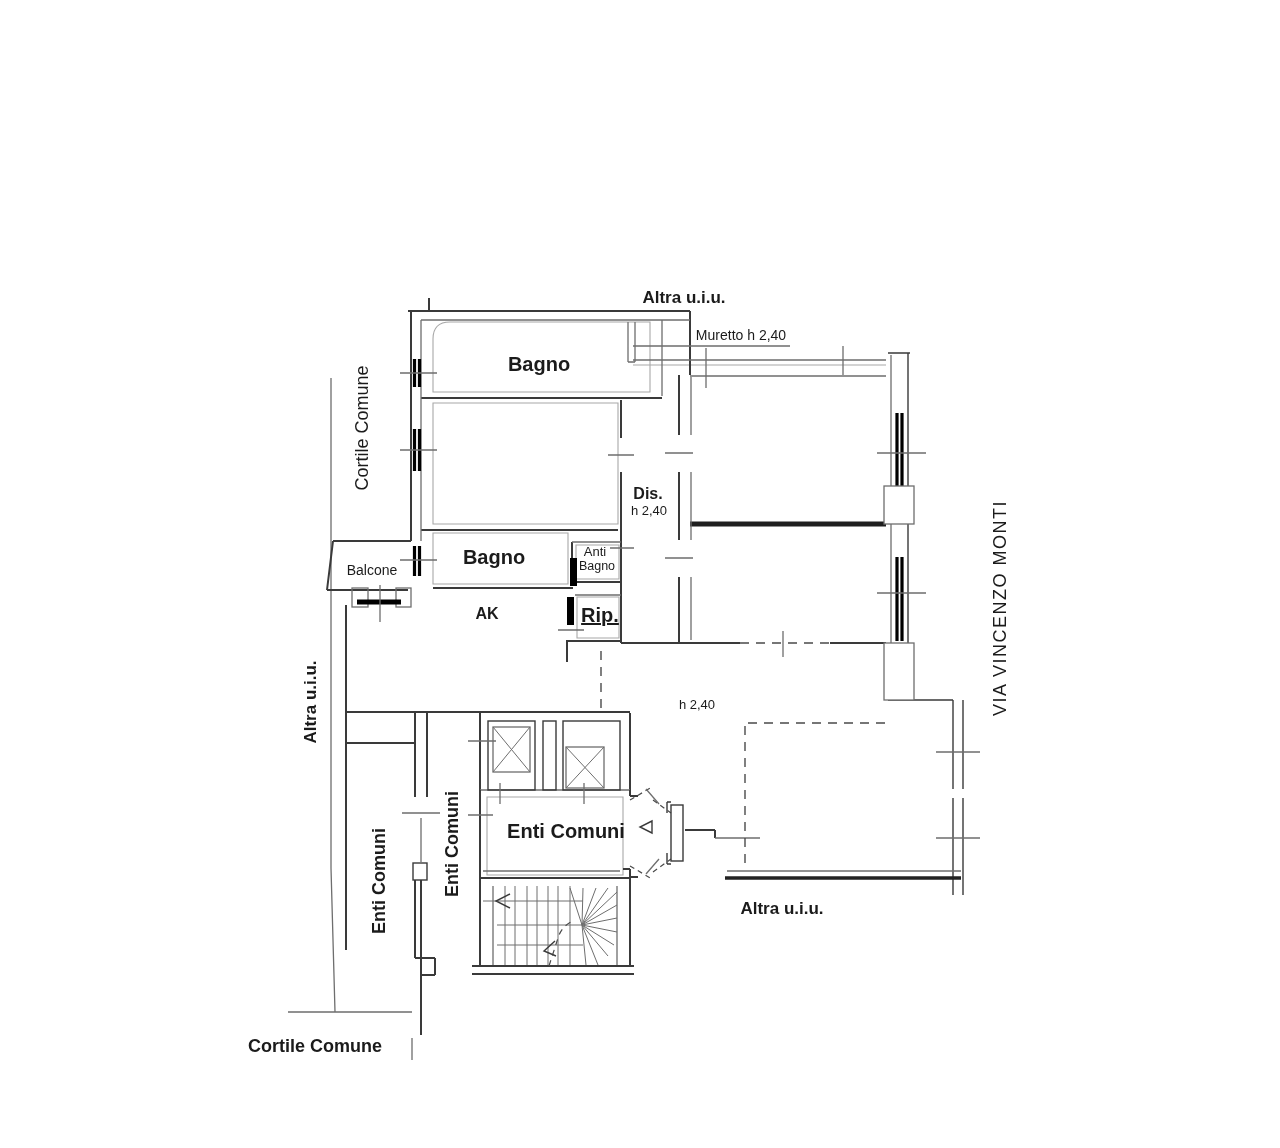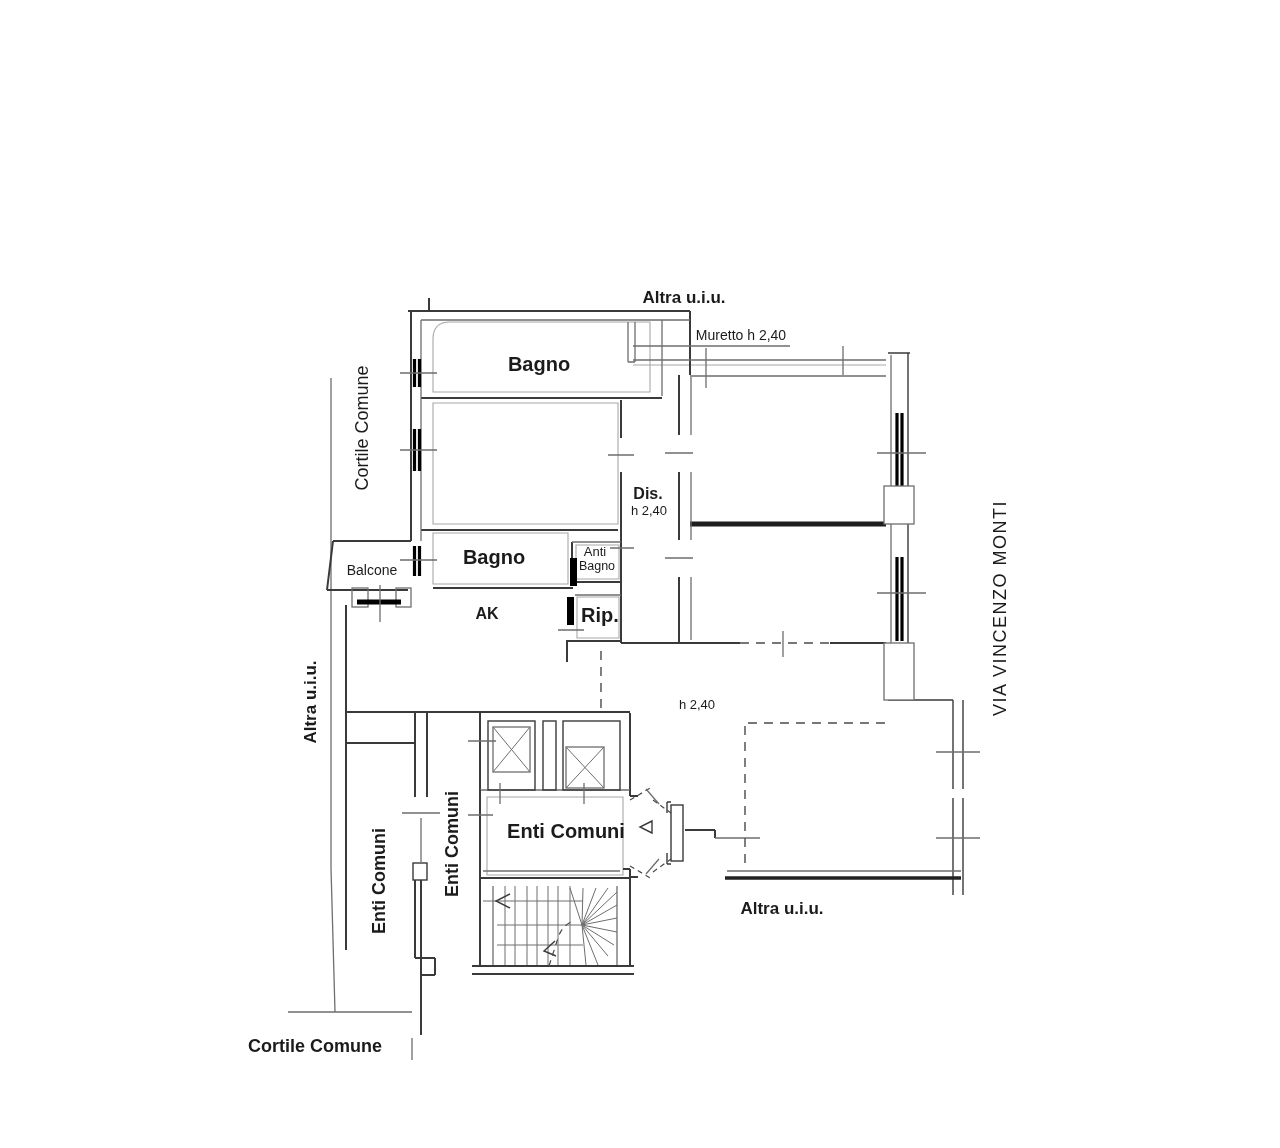--- a/index.html
+++ b/index.html
@@ -156,21 +156,21 @@
 
   <div class="lbl" style="left:494px;top:557px;font-size:20px;font-weight:700;">Bagno</div>
 
   <div class="lbl" style="left:595px;top:551px;font-size:13px;font-weight:400;">Anti</div>
   <div class="lbl" style="left:597px;top:566px;font-size:12.5px;font-weight:400;">Bagno</div>
 
   <div class="lbl" style="left:372px;top:570px;font-size:14px;font-weight:400;text-align:center;">Balcone</div>
 
   <div class="lbl" style="left:487px;top:614px;font-size:16px;font-weight:700;">AK</div>
 
-  <div class="lbl" style="left:600px;top:615px;font-size:20px;font-weight:700;">Rip.</div>
+  <div class="lbl" style="left:600px;top:615px;font-size:20px;font-weight:700;text-decoration:underline;">Rip.</div>
 
   <div class="lbl v" style="left:1000px;top:608px;font-size:18px;font-weight:400;letter-spacing:1.5px;">VIA VINCENZO MONTI</div>
 
   <div class="lbl v" style="left:310px;top:702px;font-size:17px;font-weight:600;">Altra u.i.u.</div>
 
   <div class="lbl" style="left:697px;top:704px;font-size:13px;font-weight:400;">h 2,40</div>
 
   <div class="lbl" style="left:566px;top:831px;font-size:20px;font-weight:700;">Enti Comuni</div>
 
   <div class="lbl v" style="left:379px;top:881px;font-size:18px;font-weight:700;">Enti Comuni</div>

